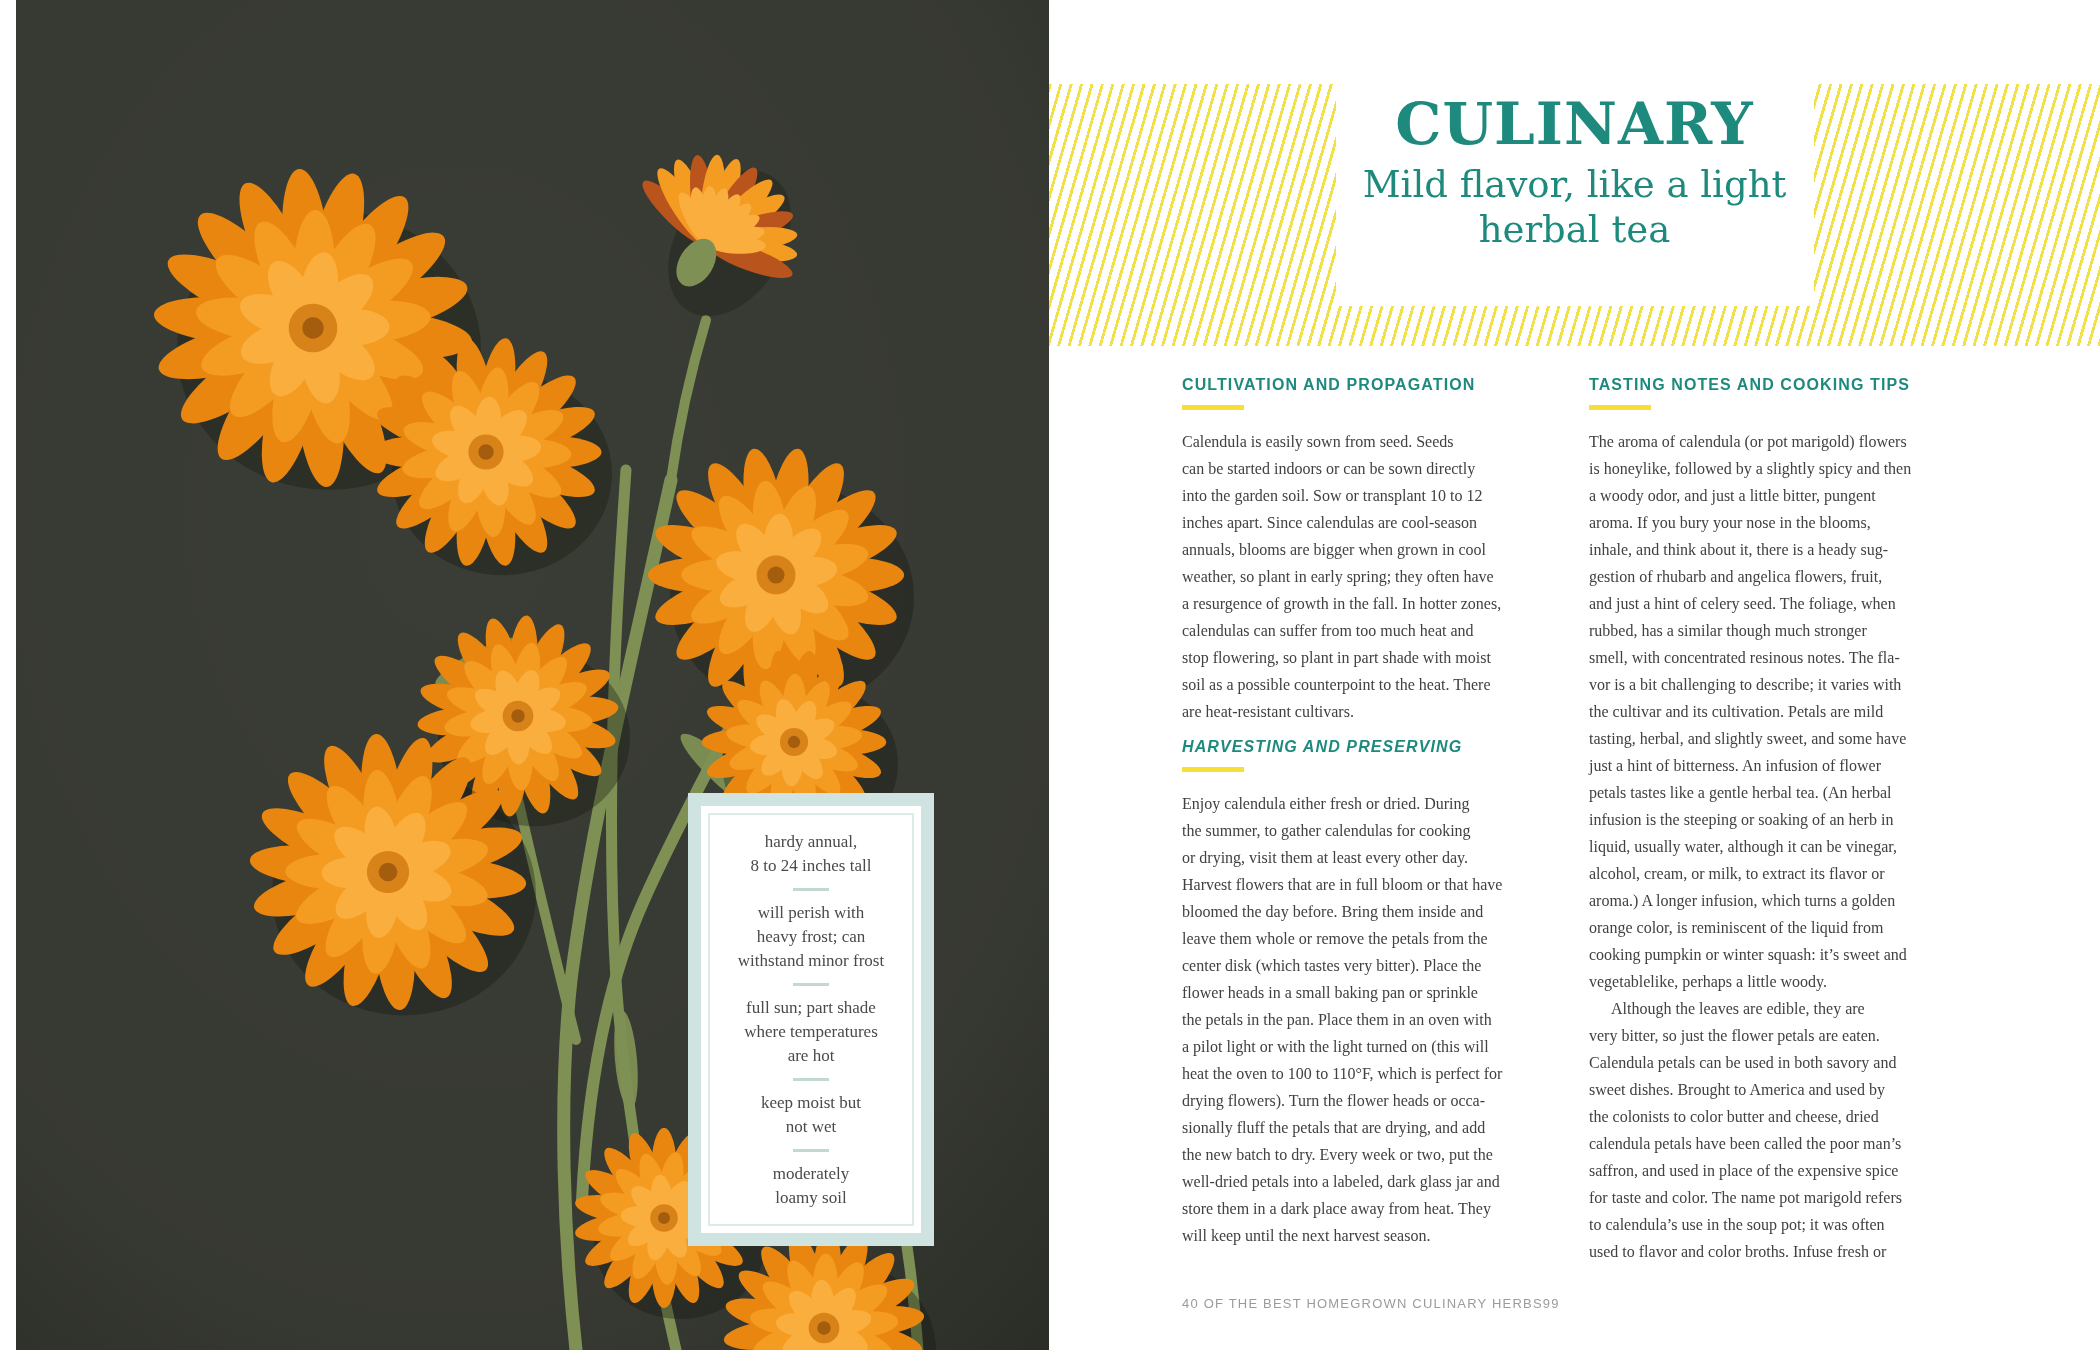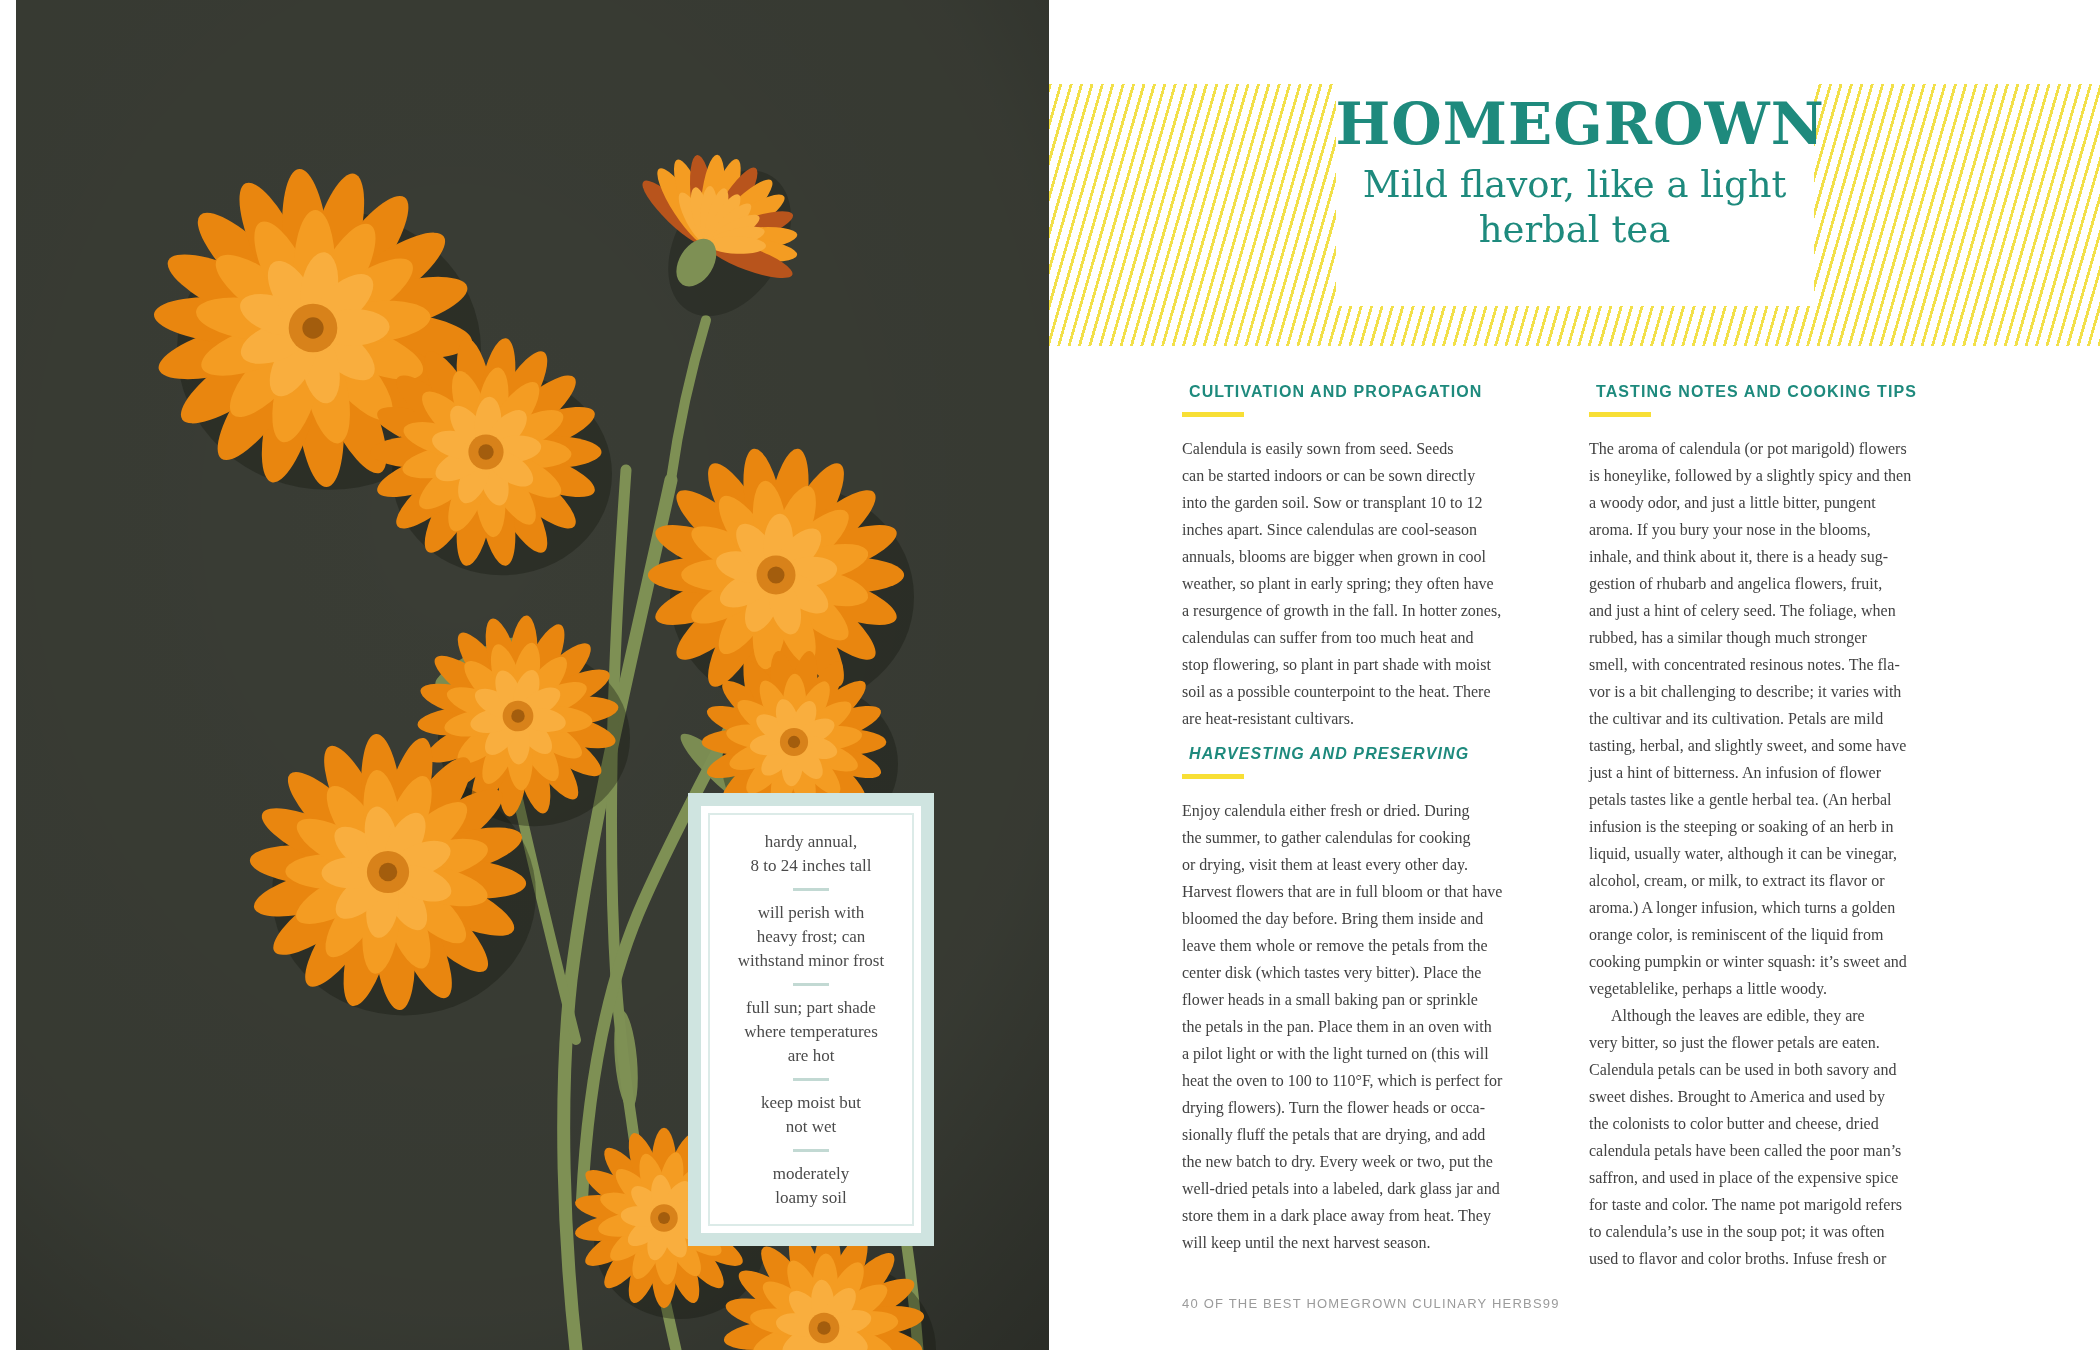--- a/index.html
+++ b/index.html
@@ -25,21 +25,21 @@
              background:#ffffff;text-align:center;box-sizing:border-box;padding-top:16px;}
   .title{margin:0;font-family:"DejaVu Serif",serif;font-weight:bold;font-size:58px;line-height:60px;
          letter-spacing:1px;color:var(--teal,#1e8a7d);}
   .latin{margin-top:10px;font-family:"DejaVu Serif",serif;font-style:italic;font-size:28px;
          line-height:32px;color:var(--teal,#1e8a7d);}
   .tagline{margin-top:8px;font-family:"DejaVu Serif",serif;font-size:37px;line-height:45px;
            color:var(--teal,#1e8a7d);white-space:pre-line;}
   .col{position:absolute;top:375px;width:386px;}
   .col-left{left:133px;}
   .col-right{left:540px;}
-  .section-heading{margin:7px;font-family:"Liberation Sans",sans-serif;font-weight:bold;font-size:16px;
+  .section-heading{margin:0;font-family:"Liberation Sans",sans-serif;font-weight:bold;font-size:16px;
                    line-height:20px;letter-spacing:1.1px;color:var(--teal,#1e8a7d);}
   .section-heading.second{margin-top:12px;font-style:italic;}
   .rule{width:62px;height:5px;background:var(--rule-yellow,#f8df35);margin-top:10px;}
   .body-par{margin:18px 0 0 0;font-family:"Liberation Serif",serif;font-size:16px;line-height:27px;
             color:var(--body-text,#414141);white-space:pre;}
   .body-par.cont{margin-top:0;text-indent:22px;}
   .footer{position:absolute;left:133px;right:133px;top:1296px;display:flex;justify-content:flex-start;
           font-family:"Liberation Sans",sans-serif;font-size:13px;letter-spacing:1.2px;
           color:var(--footer-gray,#9b9b9b);}
 </style>
@@ -477,21 +477,21 @@
 loamy soil</p>
       </div>
     </div>
   </div>
 
   <div class="page">
 
     <div class="band"></div>
 
     <div class="title-box">
-      <h1 class="title">HOMEGROWN</h1>
+      <h1 class="title">CULINARY</h1>
       <div class="tagline">Mild flavor, like a light
 herbal tea</div>
     </div>
 
     <div class="col col-left">
       <h2 class="section-heading">CULTIVATION AND PROPAGATION</h2>
       <div class="rule"></div>
       <p class="body-par">Calendula is easily sown from seed. Seeds
 can be started indoors or can be sown directly
 into the garden soil. Sow or transplant 10 to 12

